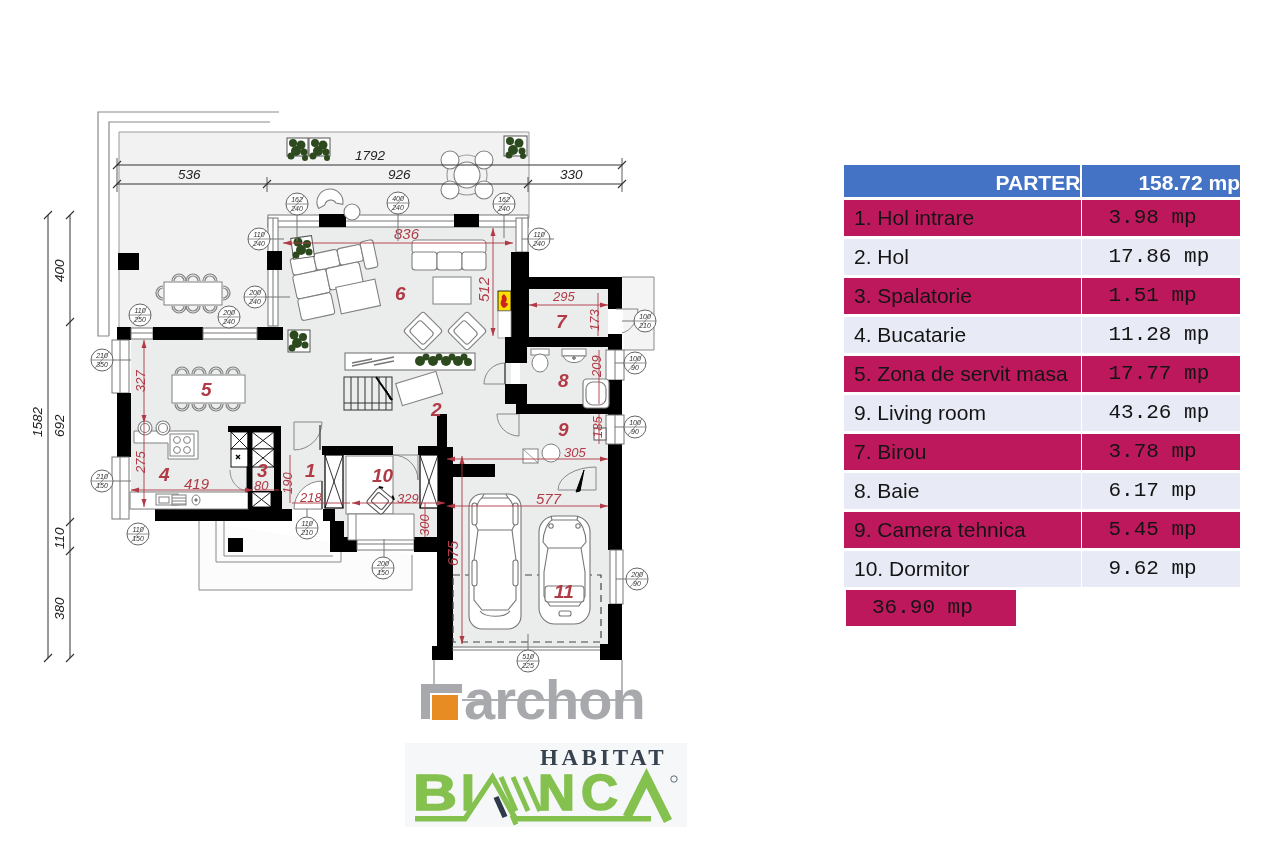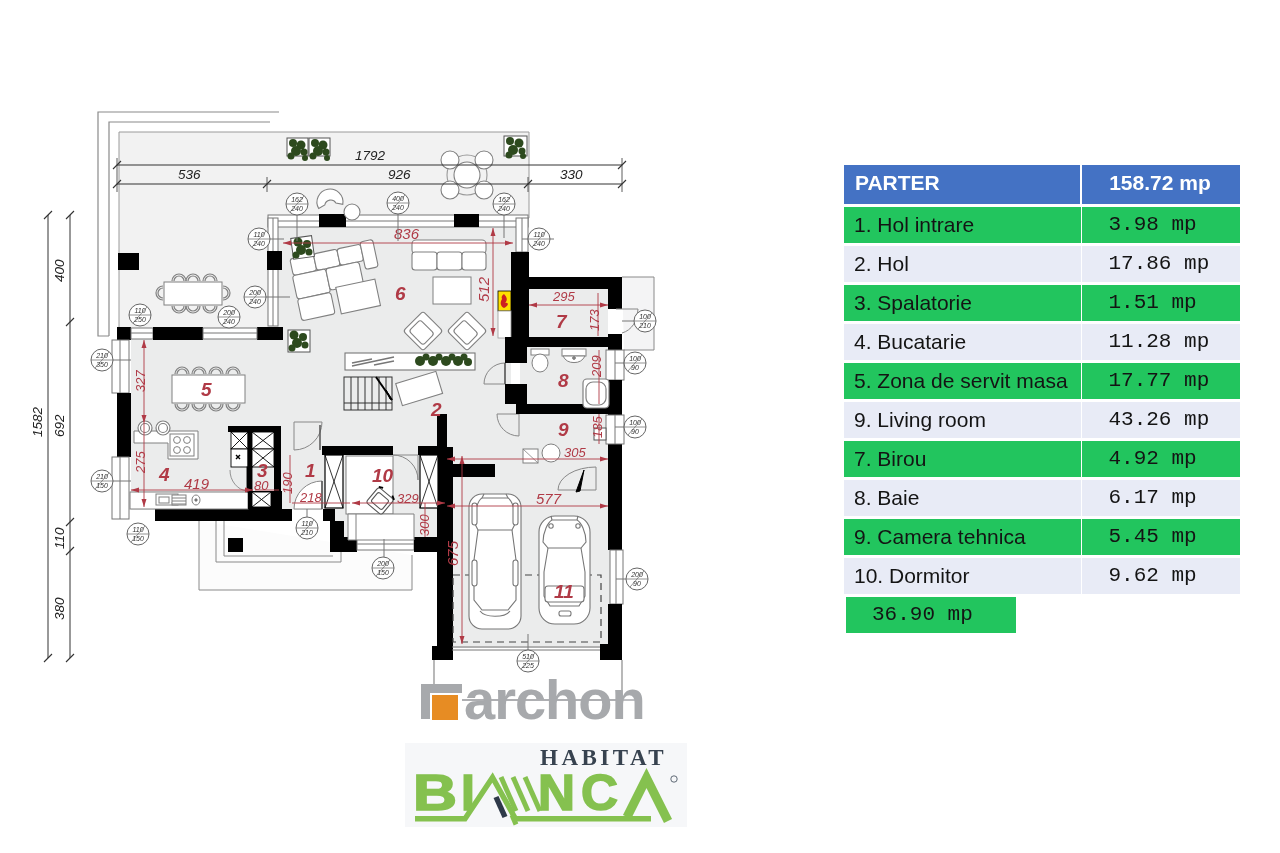--- a/index.html
+++ b/index.html
@@ -1,27 +1,27 @@
 <!DOCTYPE html>
 <html><head>
 <meta charset="utf-8">
 <style>
   html,body{margin:0;padding:0;background:#ffffff;width:1280px;height:853px;overflow:hidden;}
   body{font-family:"Liberation Sans", sans-serif;position:relative;}
   #plan{position:absolute;left:0;top:0;}
   #tbl{position:absolute;left:844px;top:165px;width:396px;}
-  .hrow{display:flex;height:39px;margin-bottom:3px;}
+  .hrow{display:flex;height:32px;margin-bottom:3px;text-align:right;}
   .hrow .c1{width:248px;background:#4472c4;color:#fff;font-weight:bold;font-size:21px;line-height:36px;padding-left:11px;}
   .hrow .gap{width:2px;background:#fff;}
   .hrow .c2{width:144px;background:#4472c4;color:#fff;font-weight:bold;font-size:21px;line-height:36px;padding-left:27px;}
   .trow{display:flex;height:36px;margin-bottom:3px;font-size:21px;color:#141414;}
   .trow .c1{width:248px;line-height:36px;padding-left:10px;}
   .trow .gap{width:2px;background:#fff;}
   .trow .c2{width:144px;line-height:36px;padding-left:26px;font-family:Liberation Mono, monospace;}
-  .ra .c1,.ra .c2{background:#22c55e;}
+  .ra .c1,.ra .c2{background:#be185d;}
   .rb .c1,.rb .c2{background:#e8ebf6;}
 </style>
 </head>
 <body>
 
 <svg id="plan" width="1280" height="853" viewBox="0 0 1280 853">
 <g fill="none" stroke="none">
 
 <polyline points="279,112 98,112 98,336 109,336" stroke="#8a8a8a" stroke-width="1.2" fill="none"></polyline>
 
@@ -882,21 +882,21 @@
 
   <div class="trow rb">
       <div class="c1">9. Living room</div>
       <div class="gap"></div>
       <div class="c2">43.26 mp</div>
     </div>
 
   <div class="trow ra">
       <div class="c1">7. Birou</div>
       <div class="gap"></div>
-      <div class="c2">4.92 mp</div>
+      <div class="c2">3.78 mp</div>
     </div>
 
   <div class="trow rb">
       <div class="c1">8. Baie</div>
       <div class="gap"></div>
       <div class="c2">6.17 mp</div>
     </div>
 
   <div class="trow ra">
       <div class="c1">9. Camera tehnica</div>

